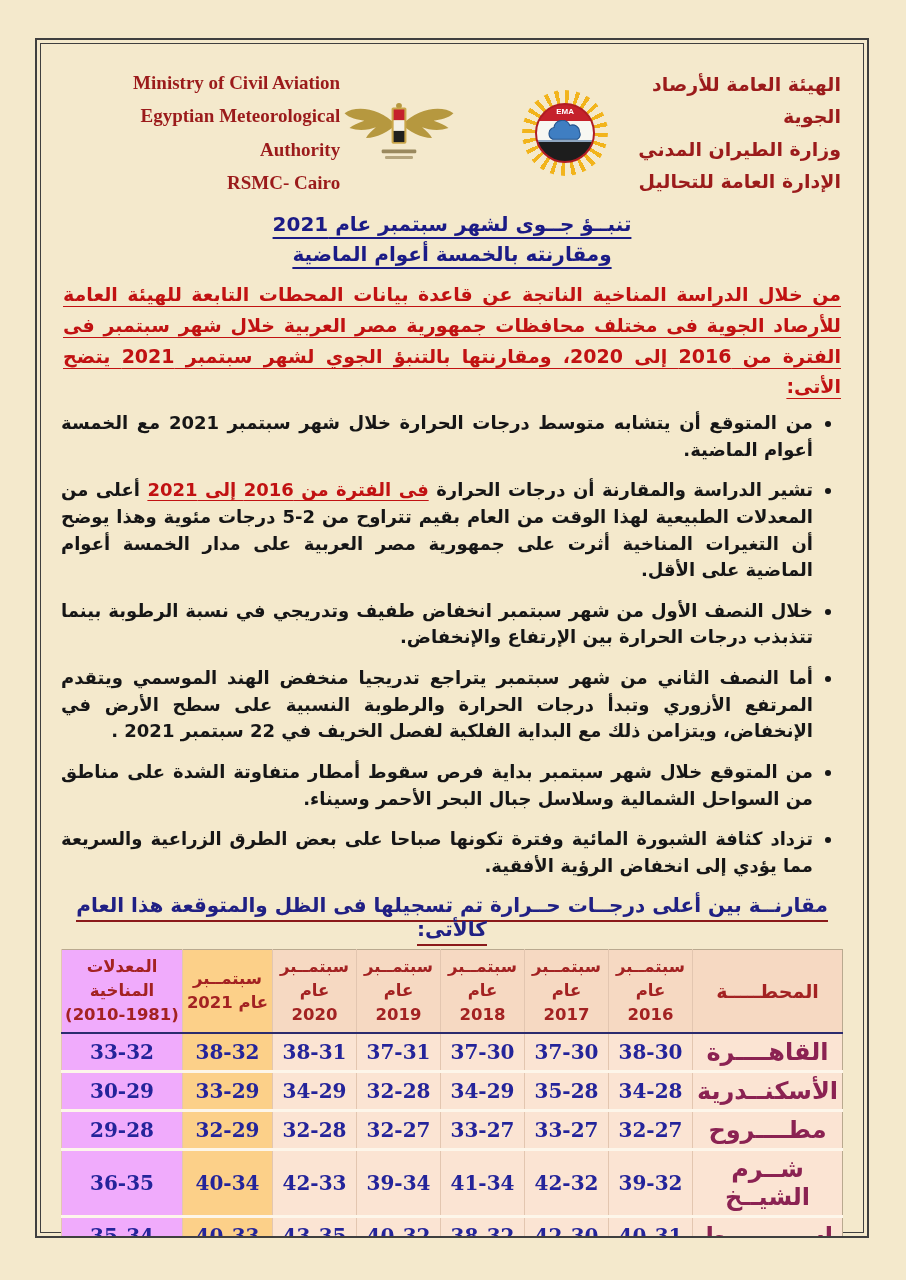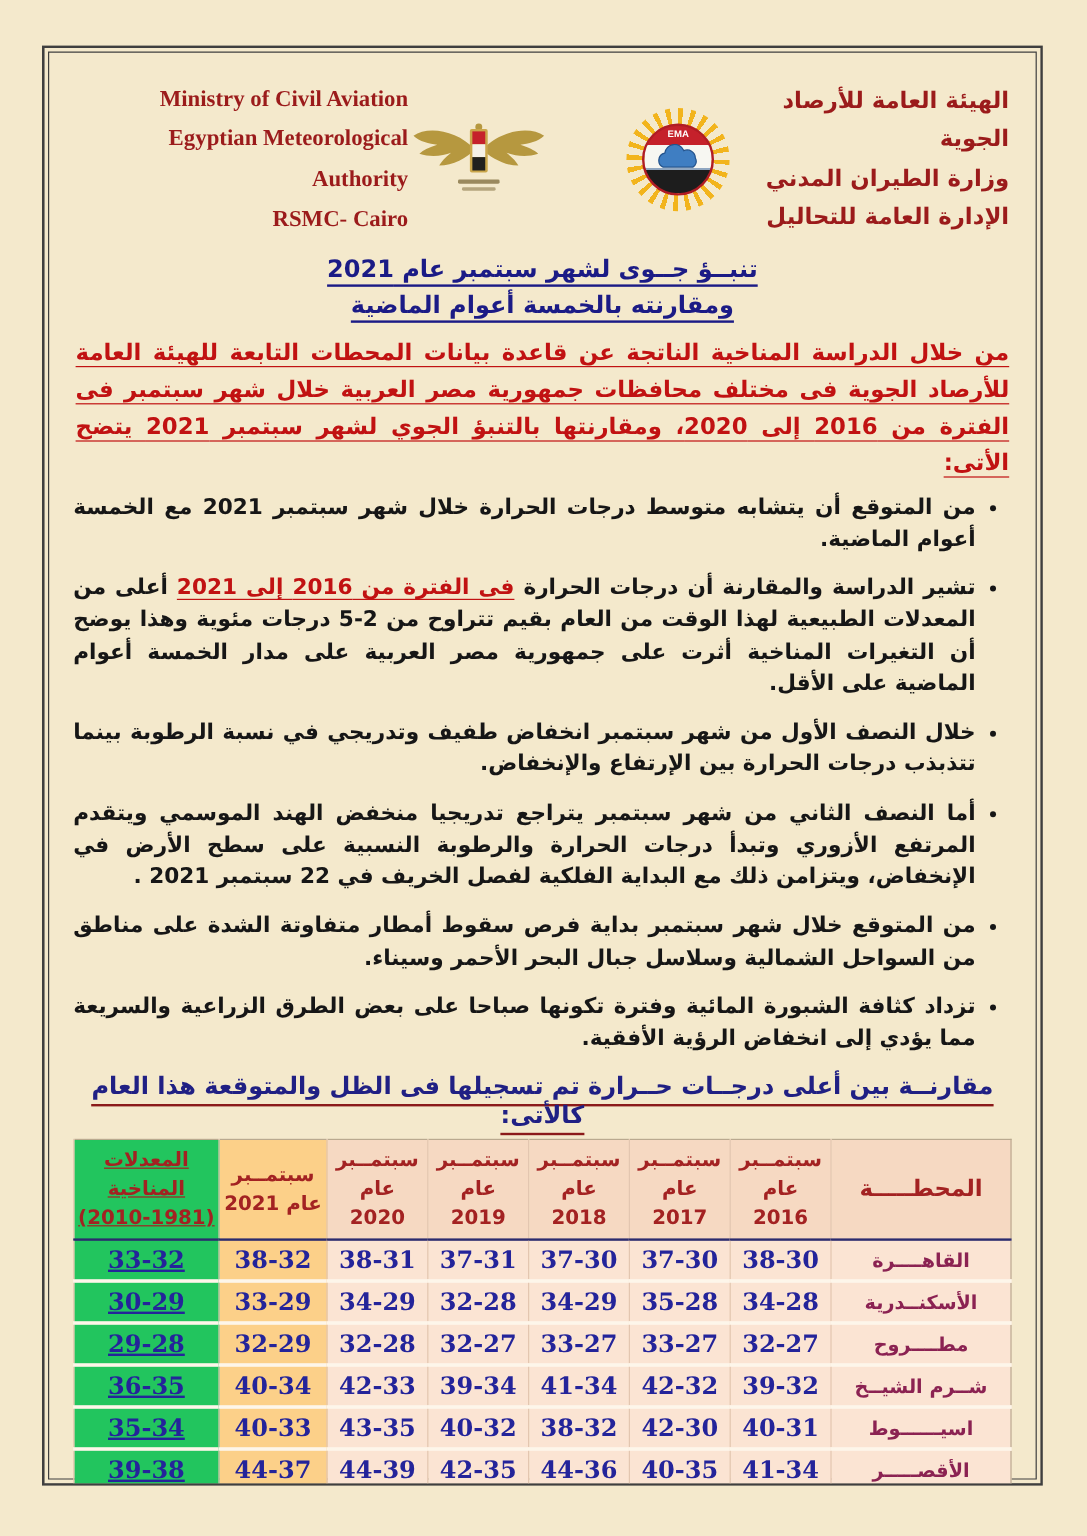--- a/index.html
+++ b/index.html
@@ -79,24 +79,24 @@
   }
   thead th.station-col { font-size: 19px; }
   tbody td {
     background: #fbe4d3; color: #24249a; font-weight: bold; font-size: 20px;
     font-family: "DejaVu Serif", serif;
     text-align: center; padding: 4px 2px;
     border-bottom: 3px solid #fdf6ea; border-left: 1px solid #e3c6b0;
   }
   tbody td.station {
     font-family: "DejaVu Sans", sans-serif;
-    color: #8b2252; font-size: 16px;
+    color: #8b2252; font-size: 24px;
   }
   th.hl, td.hl { background: #fcd089 !important; }
-  th.normals, td.normals { background: #22c55e; text-decoration: underline; }
+  th.normals, td.normals { background: #f0abfc; }
   th { text-align: center; }
 </style>
 </head>
 <body>
 
 <div class="frame">
 
   <header class="hdr">
     <div class="hdr-en">
       <div>Ministry of Civil Aviation</div>

